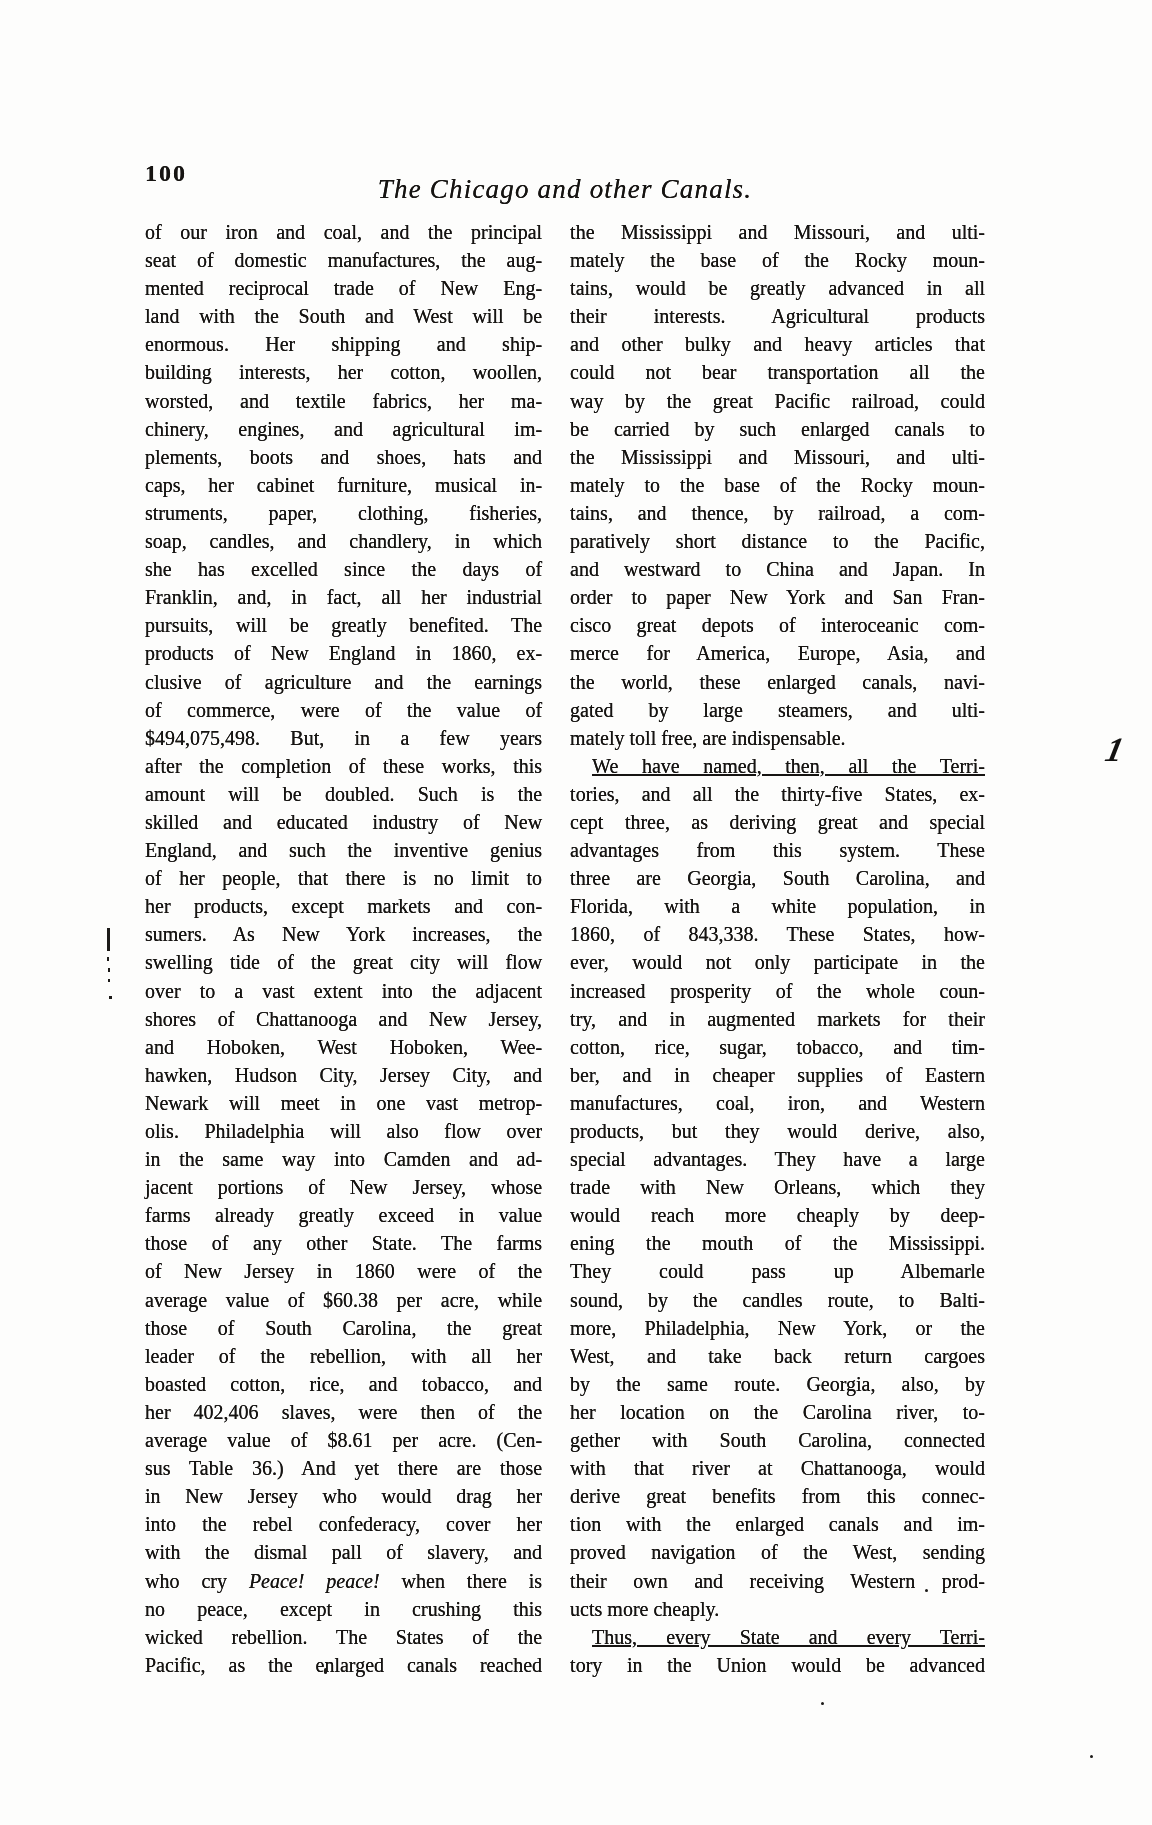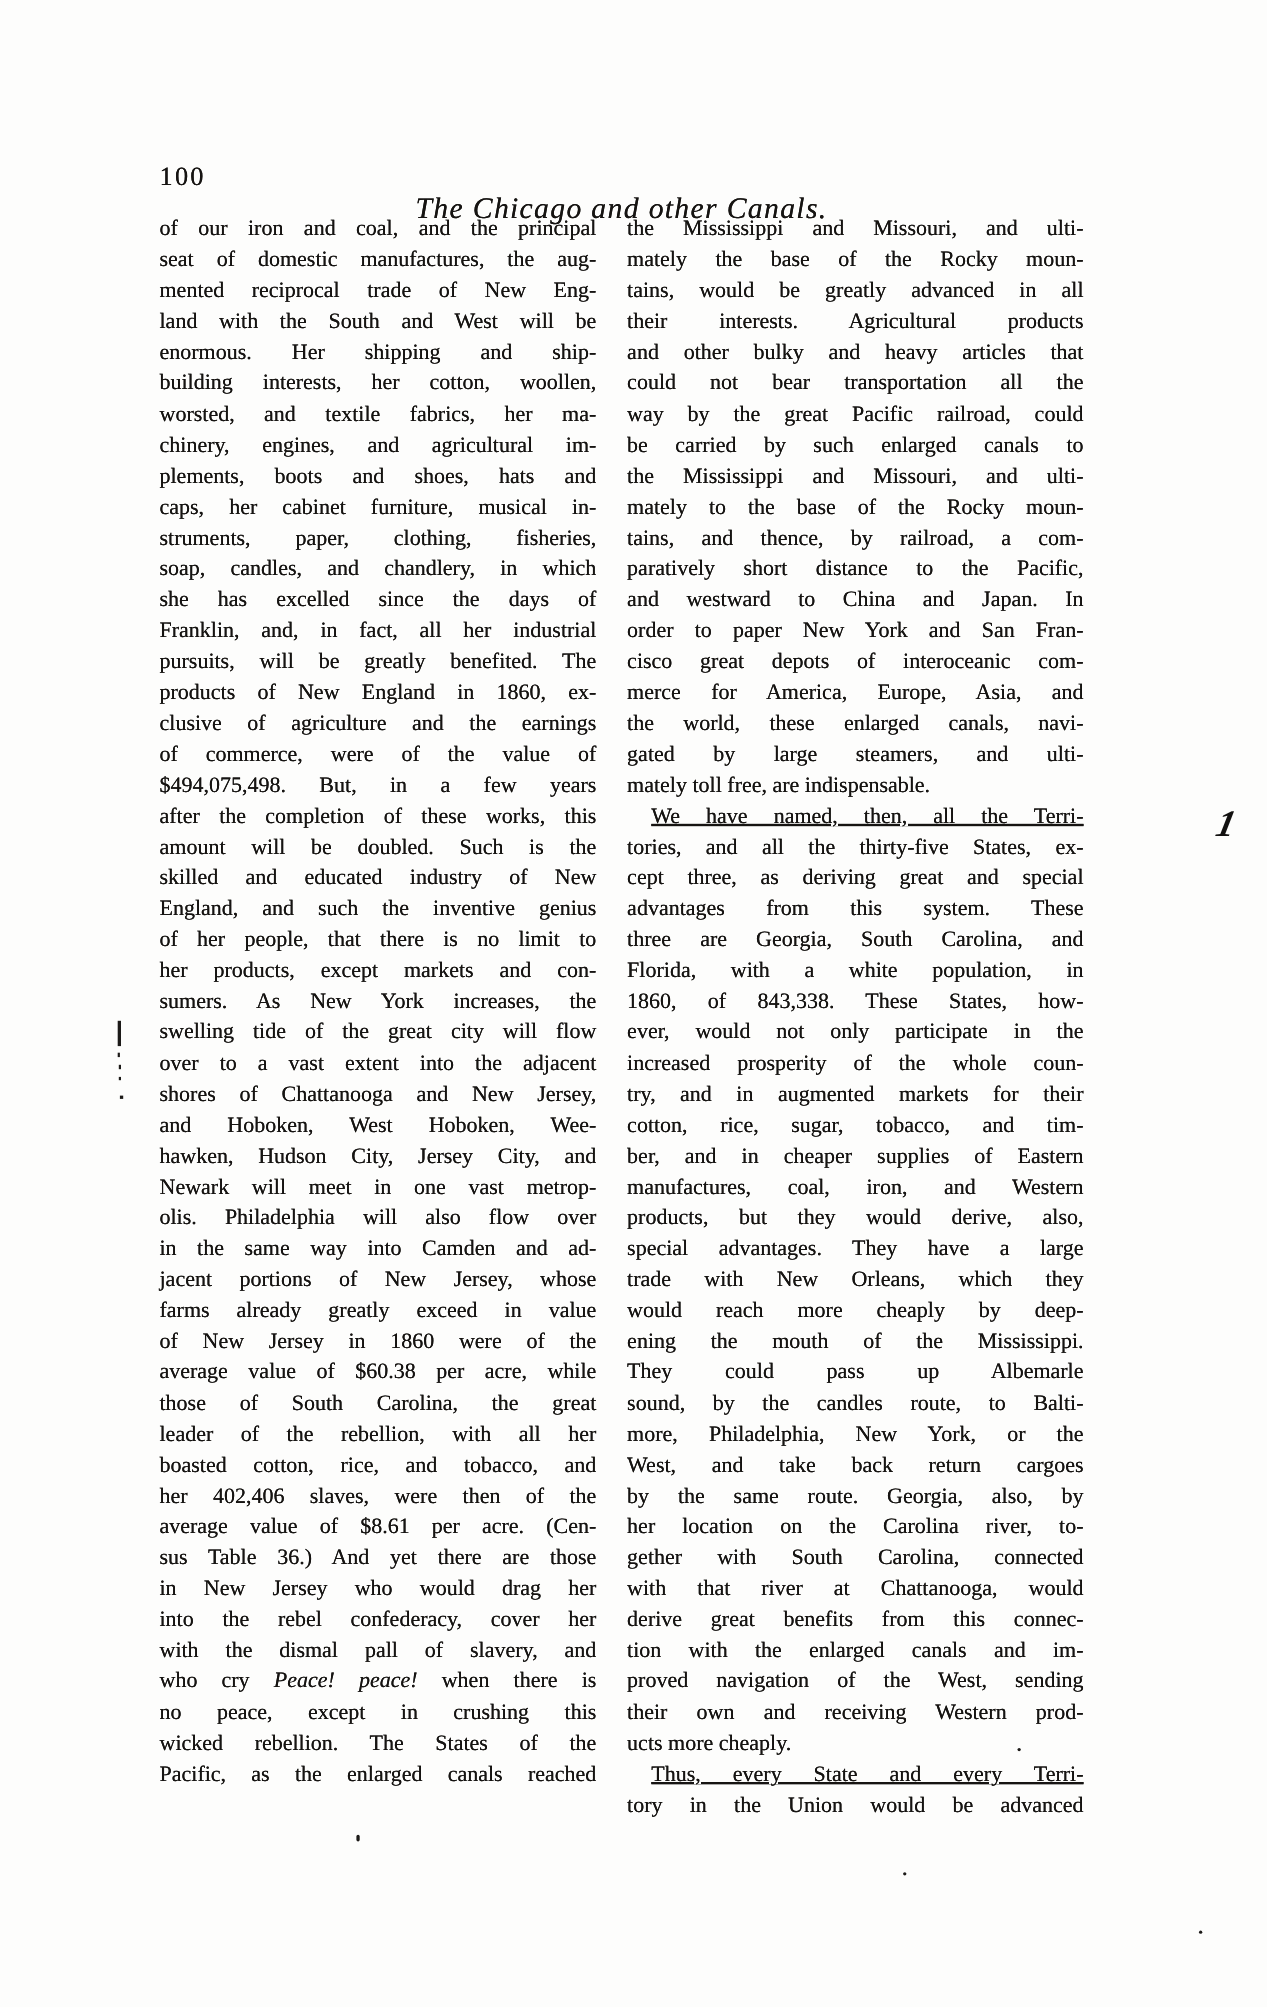--- a/index.html
+++ b/index.html
@@ -19,37 +19,38 @@
   .header {
     position: absolute;
     top: 146px;
     left: 145px;
     width: 840px;
     height: 34px;
   }
   .pagenum {
     position: absolute;
     left: 0;
-    top: 2px;
+    top: 14px;
     font-size: 24px;
     letter-spacing: 2px;
     text-shadow: 0 0 0.4px currentColor;
+    font-weight: bold;
   }
   .title {
     text-align: center;
     font-style: italic;
     font-size: 27px;
     letter-spacing: 1.2px;
     text-shadow: 0 0 0.4px currentColor;
     white-space: nowrap;
     margin-top: 28px;
   }
   .columns {
     position: absolute;
-    top: 194px;
+    top: 218px;
     left: 145px;
     width: 840px;
     display: flex;
     gap: 28px;
   }
   .column { display: block; }
   .col-left  { width: 402px; }
   .col-right { width: 420px; }
   .line {
     font-size: 20px;
@@ -127,20 +128,21 @@
         <div class="line">swelling tide of the great city will flow</div>
         <div class="line">over to a vast extent into the adjacent</div>
         <div class="line">shores of Chattanooga and New Jersey,</div>
         <div class="line">and Hoboken, West Hoboken, Wee-</div>
         <div class="line">hawken, Hudson City, Jersey City, and</div>
         <div class="line">Newark will meet in one vast metrop-</div>
         <div class="line">olis. Philadelphia will also flow over</div>
         <div class="line">in the same way into Camden and ad-</div>
         <div class="line">jacent portions of New Jersey, whose</div>
         <div class="line">farms already greatly exceed in value</div>
+        <div class="line">those of any other State. The farms</div>
         <div class="line">of New Jersey in 1860 were of the</div>
         <div class="line">average value of $60.38 per acre, while</div>
         <div class="line">those of South Carolina, the great</div>
         <div class="line">leader of the rebellion, with all her</div>
         <div class="line">boasted cotton, rice, and tobacco, and</div>
         <div class="line">her 402,406 slaves, were then of the</div>
         <div class="line">average value of $8.61 per acre. (Cen-</div>
         <div class="line">sus Table 36.) And yet there are those</div>
         <div class="line">in New Jersey who would drag her</div>
         <div class="line">into the rebel confederacy, cover her</div>

